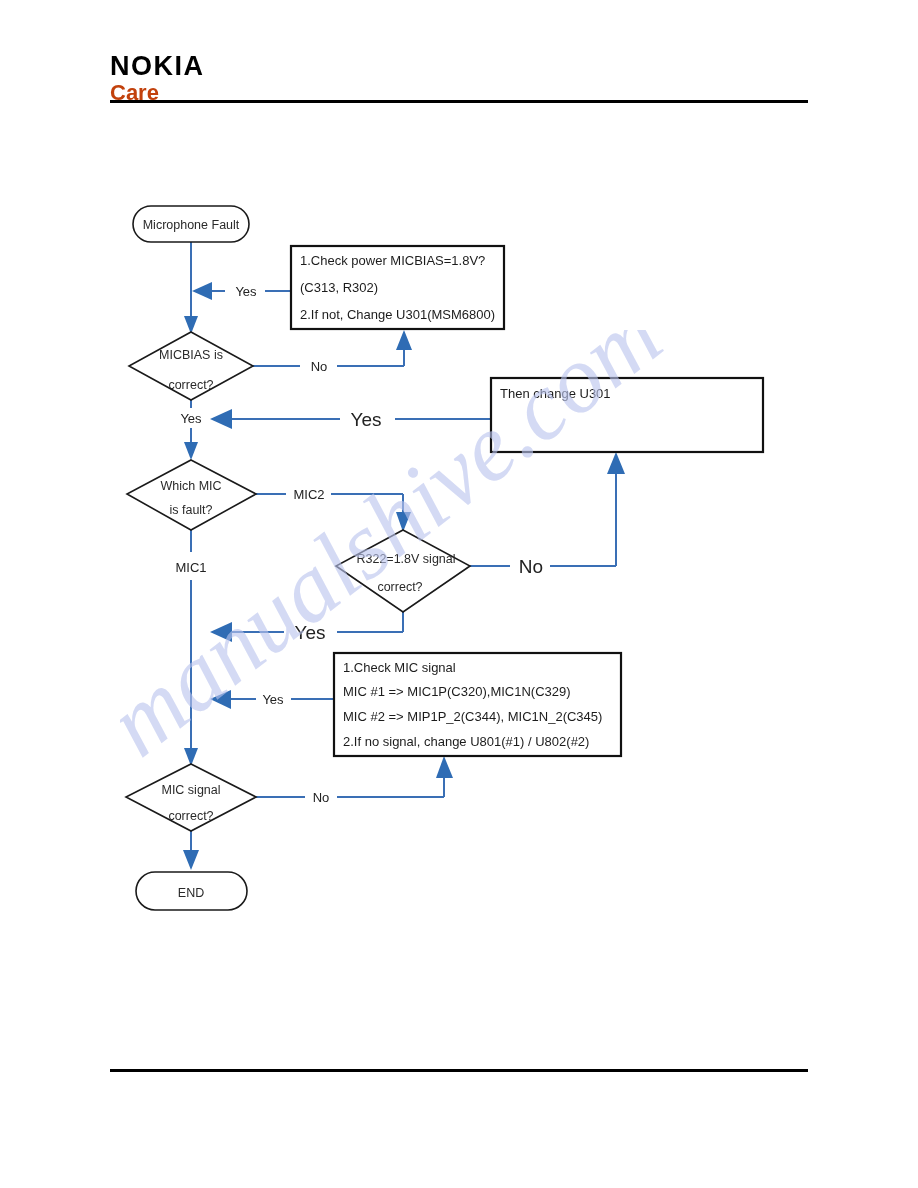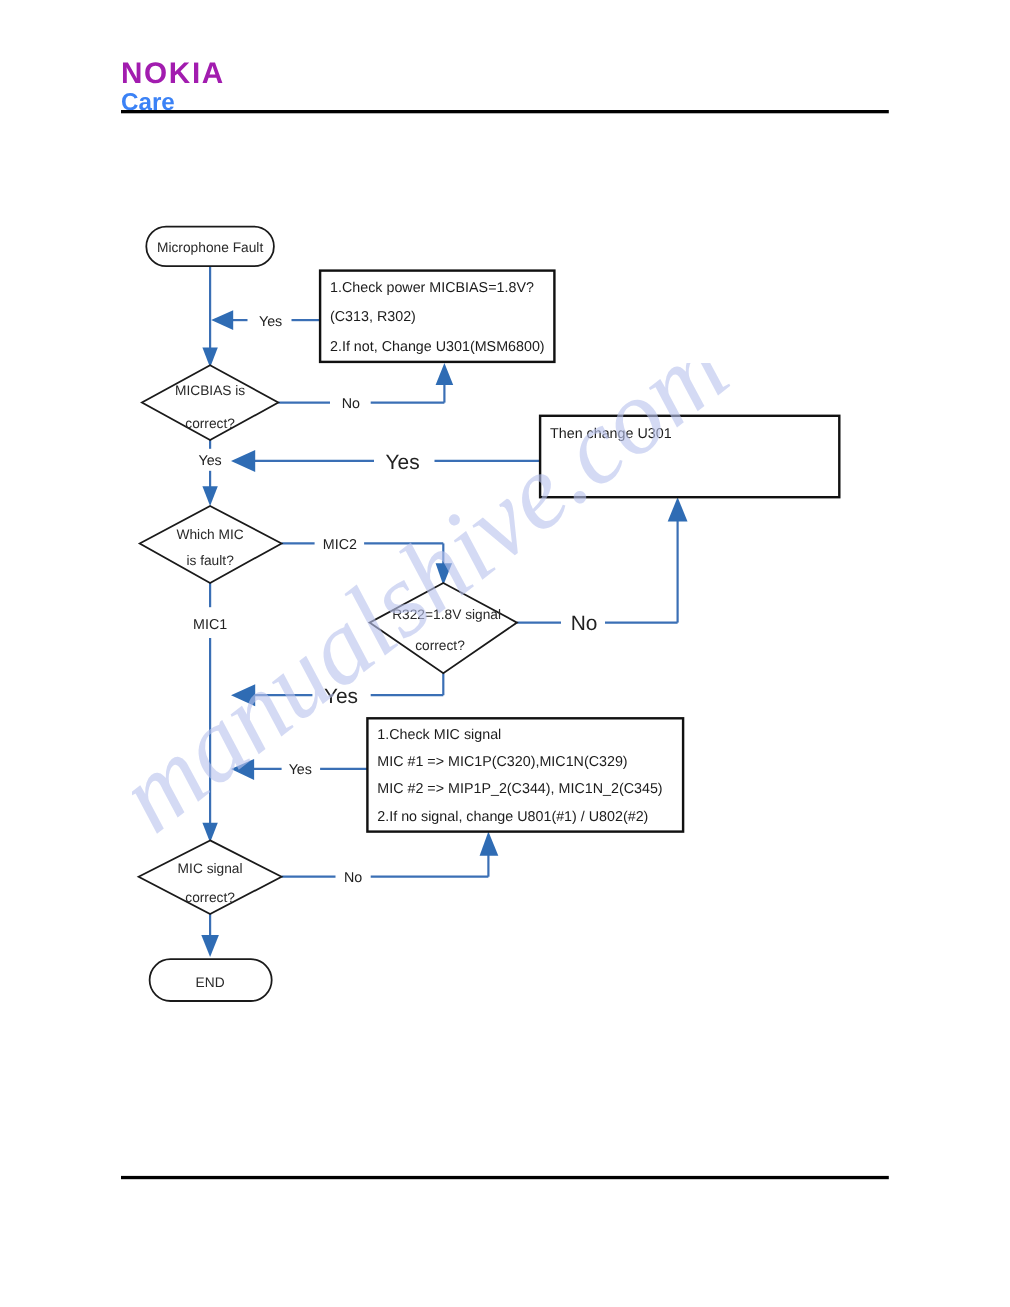--- a/index.html
+++ b/index.html
@@ -25,29 +25,29 @@
     top: 52px;
     width: 300px;
     height: 50px;
   }
   .logo-nokia {
     display: block;
     font-family: "Liberation Sans", sans-serif;
     font-weight: bold;
     font-size: 27px;
     letter-spacing: 1.5px;
-    color: #a21caf;
+    color: #000000;
     line-height: 28px;
   }
   .logo-care {
     display: block;
     font-family: "Liberation Sans", sans-serif;
     font-weight: bold;
     font-size: 22px;
-    color: #3b82f6;
+    color: #c2410c;
     line-height: 24px;
     margin-top: 1px;
   }
   #header-rule {
     position: absolute;
     left: 110px;
     top: 100px;
     width: 698px;
     height: 3px;
     background: #000000;

